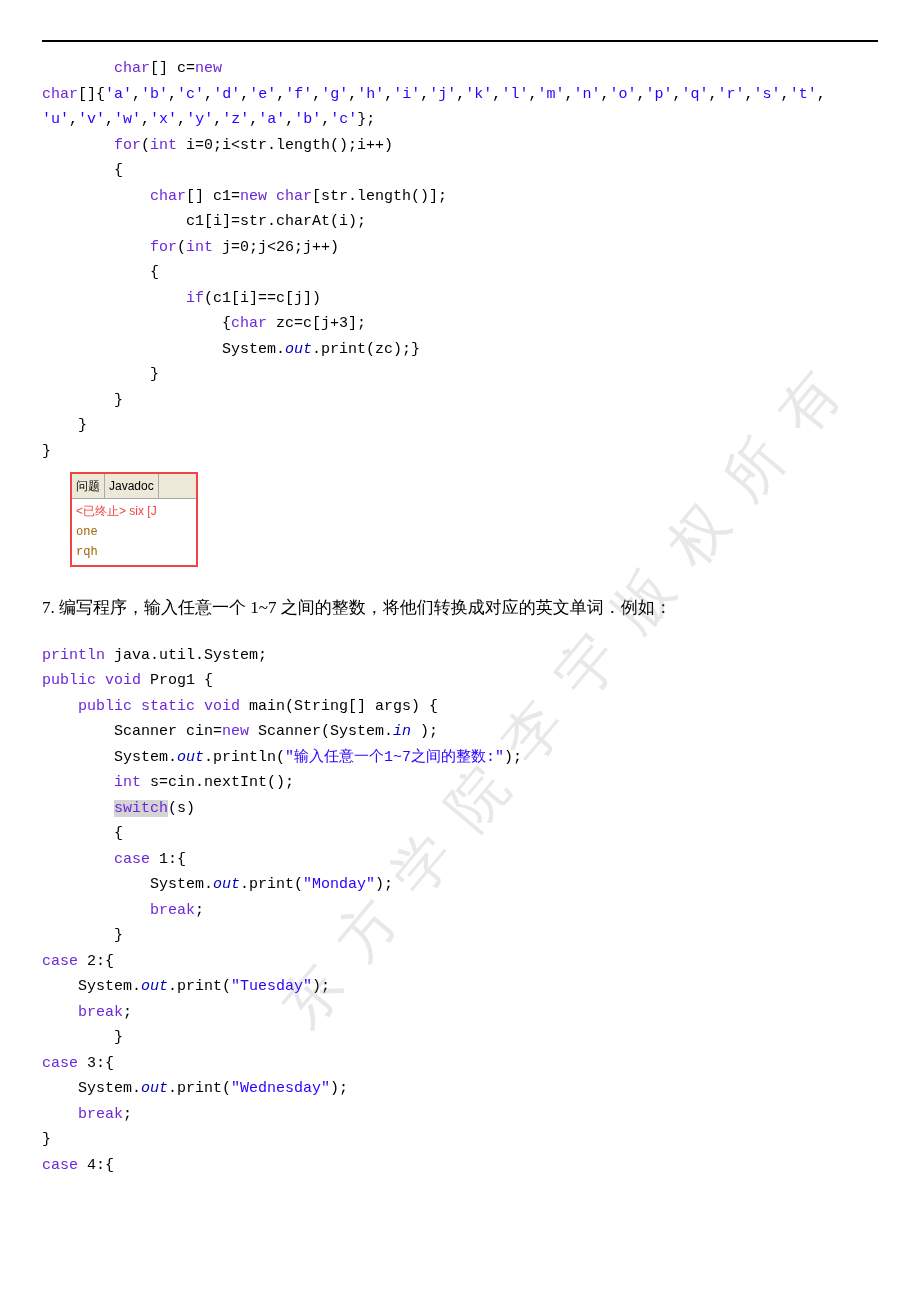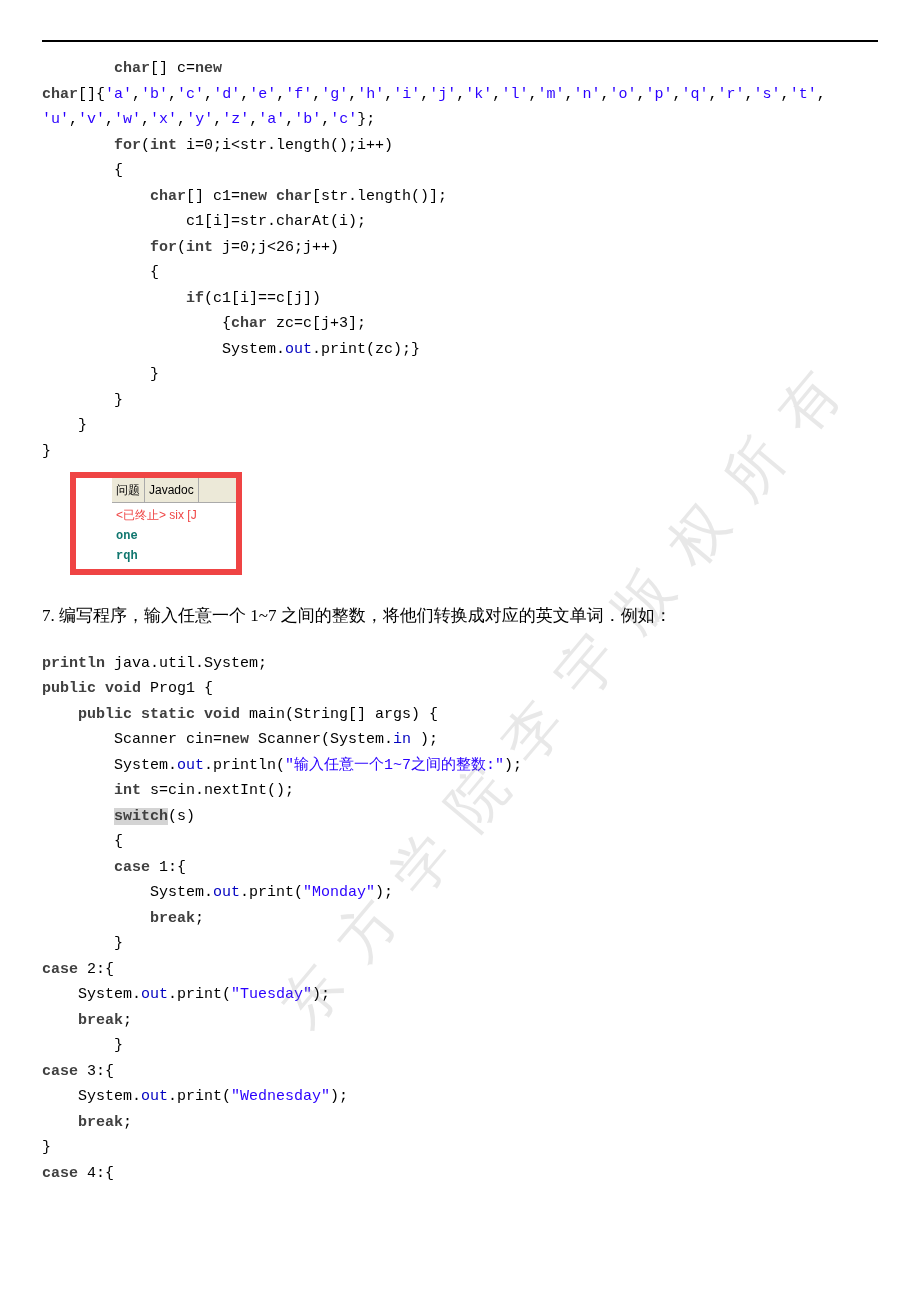--- a/index.html
+++ b/index.html
@@ -18,49 +18,48 @@
     border: none;
     border-top: 2px solid #000;
     margin: 0 0 14px 0;
   }
   .code {
     white-space: pre;
     font-family: "Courier New", monospace;
     font-size: 15px;
     line-height: 1.7;
   }
-  .kw { color: #404040; font-weight: bold; }
+  .kw { color: #6d28d9; font-weight: normal; }
   .lit { color: #2a00ff; }
-  .static { color: #0000c0; }
+  .static { color: #0000c0; font-style: italic; }
   .str { color: #2a00ff; }
   .hl { background: #d4d4d4; margin-top: 8px; }
   .output-box {
     margin-top: 8px;
     margin-left: 28px;
-    border: 6px solid #ef4444;
+    border: 2px solid #ef4444;
     width: 124px;
     background: #fff;
     font-family: Tahoma, Arial, sans-serif;
     font-size: 12px;
-    padding-left: 36px;
   }
   .output-tabs {
     display: flex;
     background: #ece9d8;
     border-bottom: 1px solid #aaa;
   }
   .output-tabs .tab {
     padding: 2px 4px;
     border-right: 1px solid #aaa;
   }
   .output-body {
     padding: 2px 4px;
   }
   .output-body .status { color: #ef4444; }
-  .output-body .out { color: #0f766e; font-family: "Courier New", monospace; font-weight: bold; }
+  .output-body .out { color: #a16207; font-family: "Courier New", monospace; }
   .prose {
     font-family: Liberation Serif, serif;
     font-size: 17px;
     line-height: 2.0;
     margin: 24px 0 18px 0;
   }
   .watermark {
     position: absolute;
     font-family: "KaiTi", "STKaiti", serif;
     font-size: 58px;

